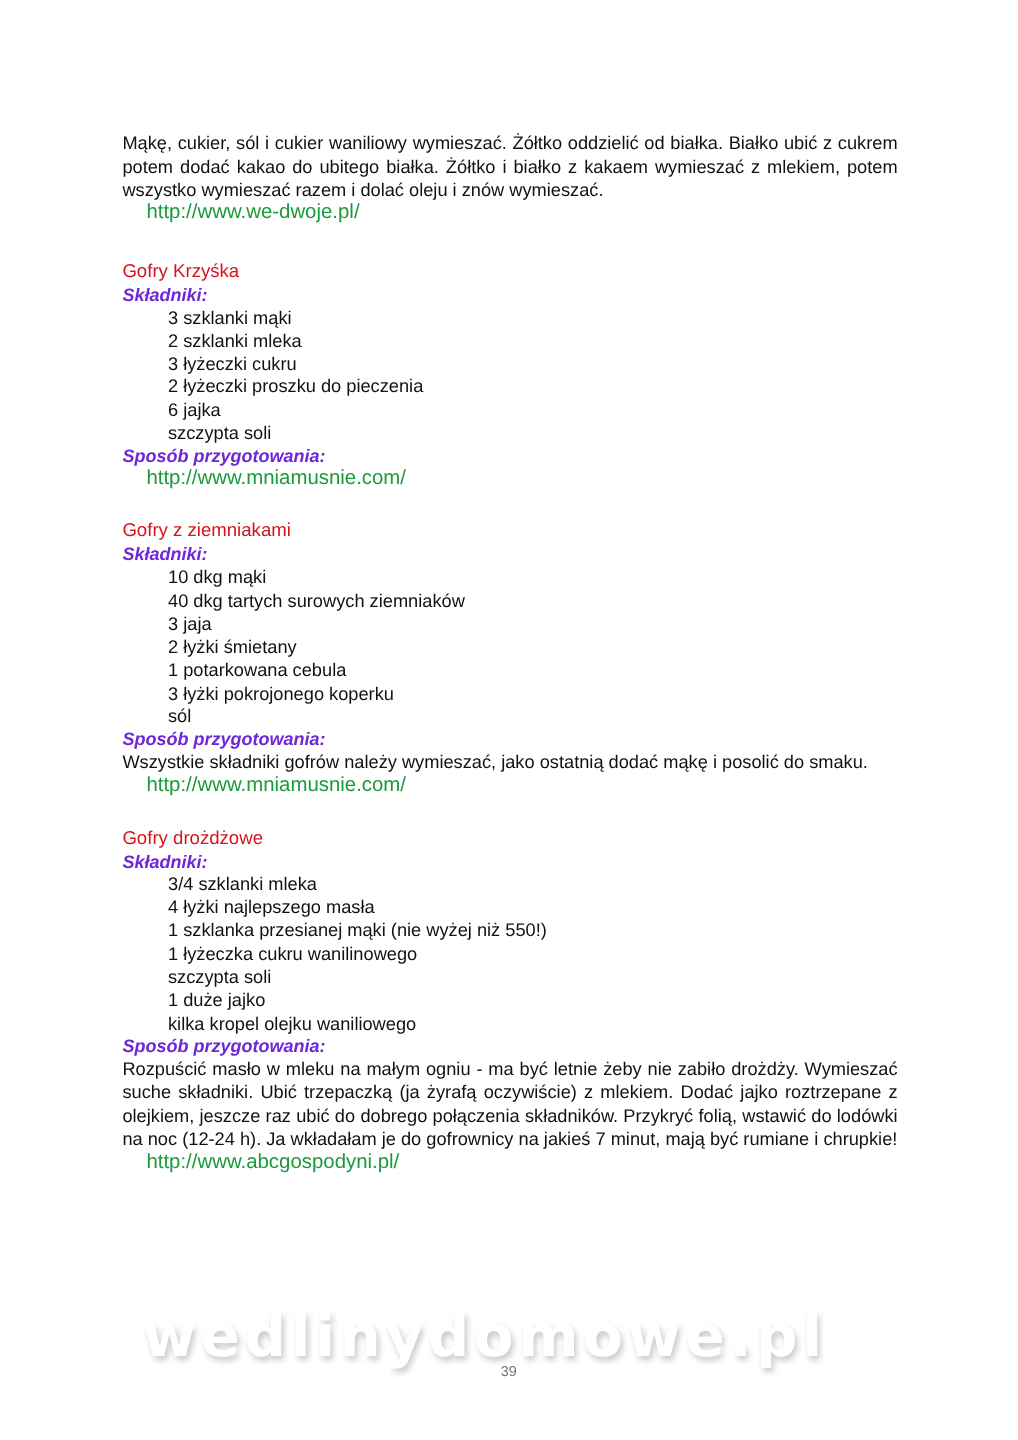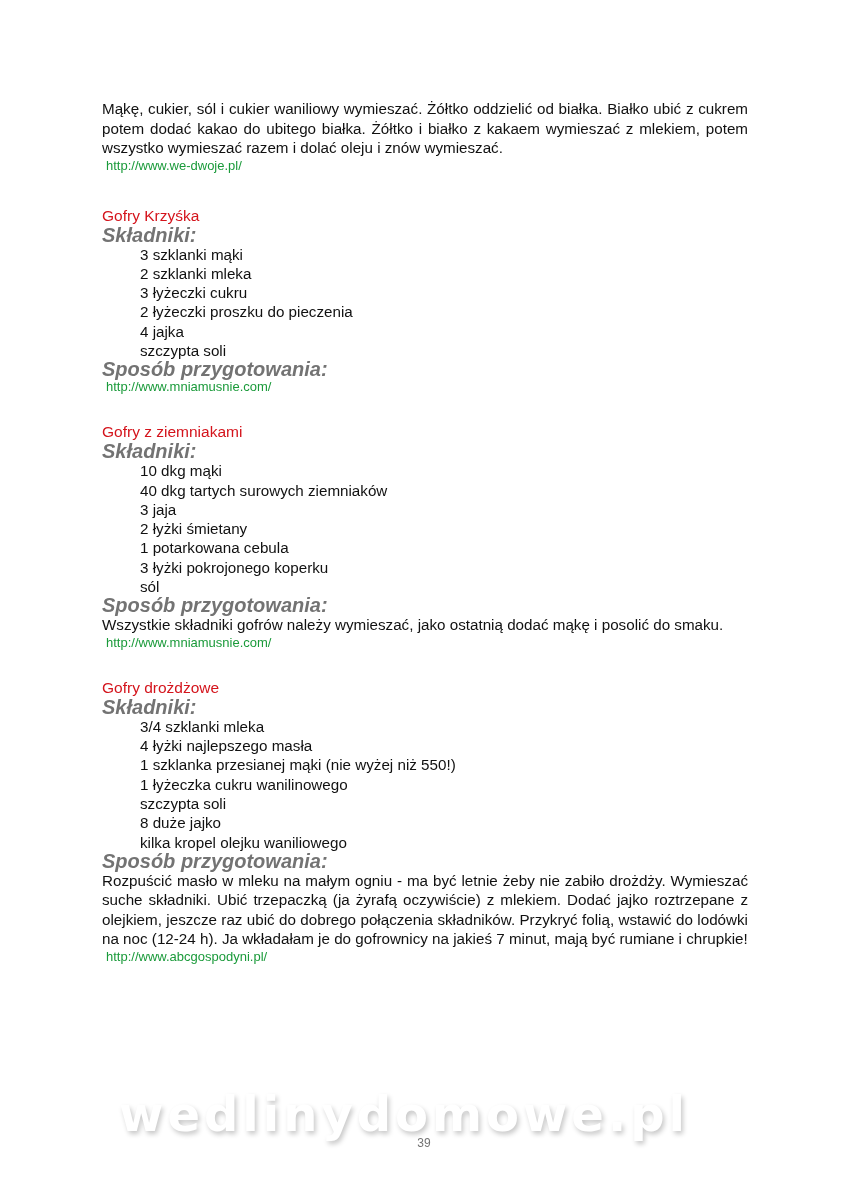--- a/index.html
+++ b/index.html
@@ -1,32 +1,32 @@
 <!DOCTYPE html>
 <html><head>
 <meta charset="utf-8">
 <style>
   html, body { margin: 0; padding: 0; background: #ffffff; }
   body {
     width: 848px; height: 1200px; position: relative; overflow: hidden;
     font-family: "Liberation Sans", sans-serif; color: #111;
   }
-  .page { position: absolute; left: 102px; top: 99px; width: 646px; }
+  .page { position: absolute; left: 102px; top: 110px; width: 646px; }
   .para {
     font-size: 15.2px; line-height: 19.5px; text-align: justify; margin: 0;
   }
   .link {
-    font-size: 13px; color: #1a9a3a; margin: 0 0 0 4px; line-height: 15px;
+    font-size: 17px; color: #1a9a3a; margin: 0 0 0 20px; line-height: 15px;
   }
   .recipe-title {
     text-align: left; color: #d4141c; font-weight: normal; font-size: 15.5px;
     margin: 0; line-height: 20px;
   }
   .section-label {
-    color: #737373; font-style: italic; font-weight: bold; font-size: 20px;
+    color: #6d28d9; font-style: italic; font-weight: bold; font-size: 15px;
     line-height: 19px; margin: 0;
   }
   .ingredients { list-style: none; padding: 0 0 0 38px; margin: 0; }
   .ingredients li { font-size: 15.2px; line-height: 19.3px; }
   .watermark {
     position: absolute; left: 0; width: 808px; top: 1086px; text-align: center;
     font-family: "DejaVu Sans", sans-serif; font-weight: bold; font-size: 48px;
     color: #ffffff; letter-spacing: 4px;
     text-shadow: 2px 3px 5px rgba(0,0,0,0.22);
   }
@@ -44,21 +44,21 @@
   <p class="link">http://www.we-dwoje.pl/</p>
 
   <section style="margin-top:33px;">
     <h2 class="recipe-title">Gofry Krzyśka</h2>
     <p class="section-label">Składniki:</p>
     <ul class="ingredients">
       <li>3 szklanki mąki</li>
       <li>2 szklanki mleka</li>
       <li>3 łyżeczki cukru</li>
       <li>2 łyżeczki proszku do pieczenia</li>
-      <li>4 jajka</li>
+      <li>6 jajka</li>
       <li>szczypta soli</li>
     </ul>
     <p class="section-label">Sposób przygotowania:</p>
     <p class="link">http://www.mniamusnie.com/</p>
   </section>
 
   <section style="margin-top:28px;">
     <h2 class="recipe-title">Gofry z ziemniakami</h2>
     <p class="section-label">Składniki:</p>
     <ul class="ingredients">
@@ -77,21 +77,21 @@
 
   <section style="margin-top:28px;">
     <h2 class="recipe-title">Gofry drożdżowe</h2>
     <p class="section-label">Składniki:</p>
     <ul class="ingredients">
       <li>3/4 szklanki mleka</li>
       <li>4 łyżki najlepszego masła</li>
       <li>1 szklanka przesianej mąki (nie wyżej niż 550!)</li>
       <li>1 łyżeczka cukru wanilinowego</li>
       <li>szczypta soli</li>
-      <li>8 duże jajko</li>
+      <li>1 duże jajko</li>
       <li>kilka kropel olejku waniliowego</li>
     </ul>
     <p class="section-label">Sposób przygotowania:</p>
     <p class="para">Rozpuścić masło w mleku na małym ogniu - ma być letnie żeby nie zabiło drożdży. Wymieszać suche składniki. Ubić trzepaczką (ja żyrafą oczywiście) z mlekiem. Dodać jajko roztrzepane z olejkiem, jeszcze raz ubić do dobrego połączenia składników. Przykryć folią, wstawić do lodówki na noc (12-24 h). Ja wkładałam je do gofrownicy na jakieś 7 minut, mają być rumiane i chrupkie!</p>
     <p class="link">http://www.abcgospodyni.pl/</p>
   </section>
 </div>
 
 <div class="watermark">wedlinydomowe.pl</div>
 <div class="page-number">39</div>

